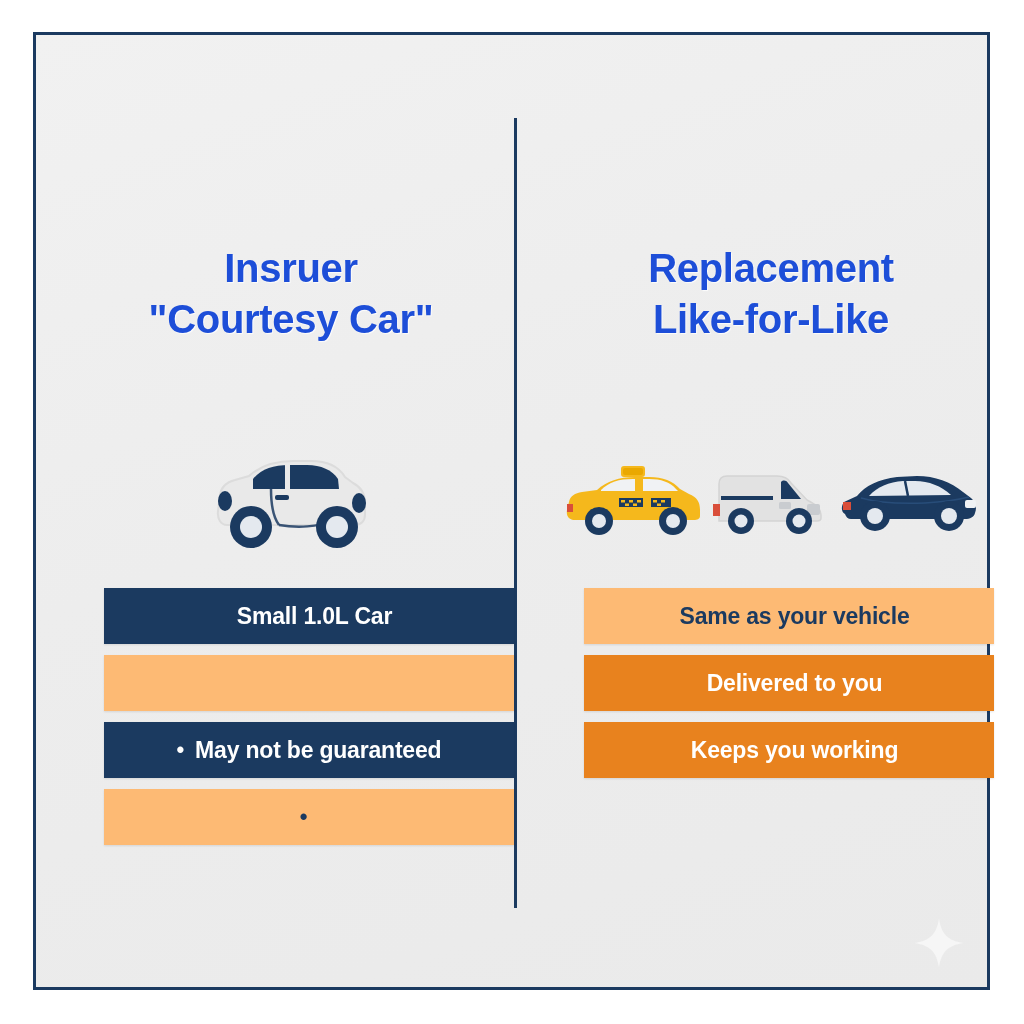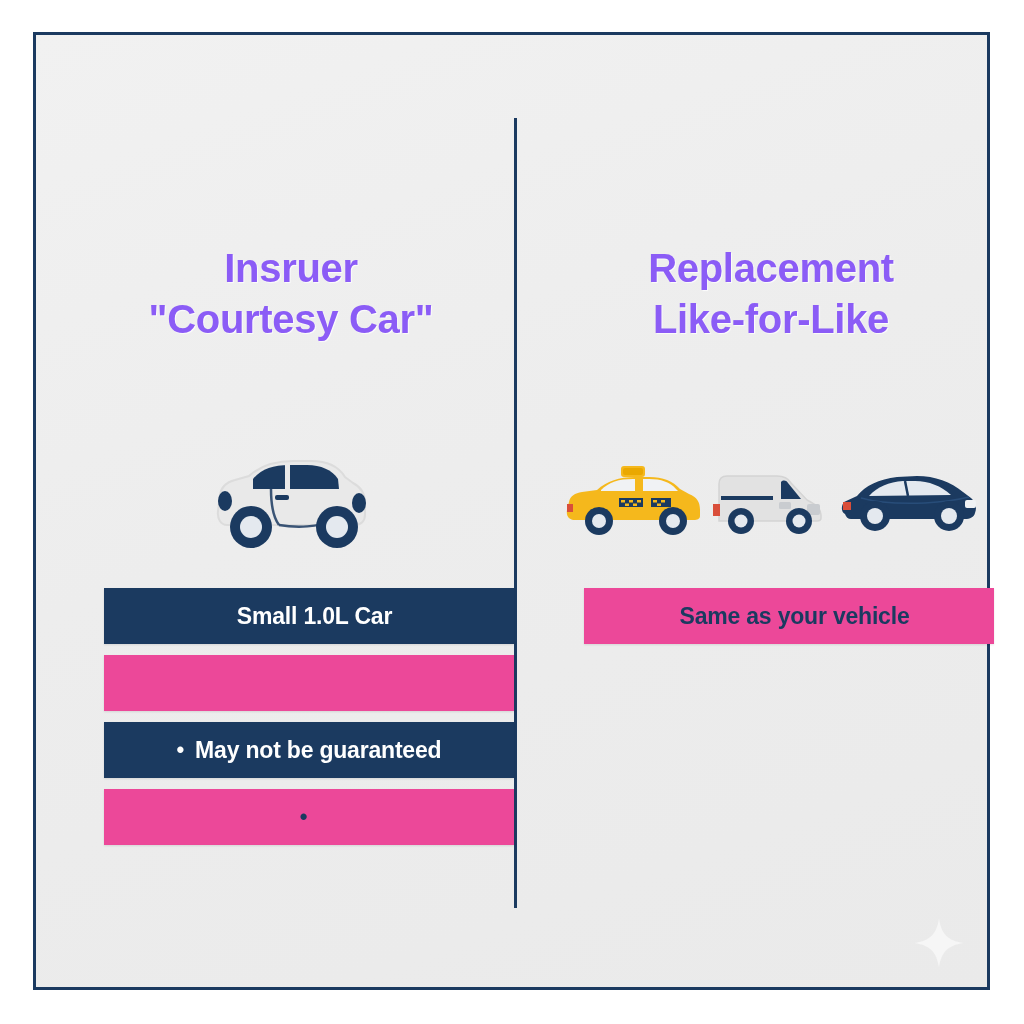--- a/index.html
+++ b/index.html
@@ -61,21 +61,21 @@
     width: 446px;
   }
   .column.left  { left: 32px; }
   .column.right { left: 512px; }
 
   .heading {
     position: absolute;
     top: 208px;
     width: 100%;
     text-align: center;
-    color: #8b5cf6;
+    color: #1d4ed8;
     font-size: 40px;
     font-weight: bold;
     line-height: 1.28;
     letter-spacing: -0.3px;
     text-shadow: 1px 1px 1px rgba(255,255,255,0.85);
   }
 
   
   .illustration {
     position: absolute;
@@ -101,21 +101,21 @@
     display: flex;
     align-items: center;
     justify-content: center;
     font-size: 23px;
     font-weight: bold;
     letter-spacing: -0.2px;
     box-shadow: 0 1px 2px rgba(0,0,0,0.10);
   }
   .bar.navy   { background: #1B3A60; color: #ffffff; }
   .bar.orange { background: #E8821E; color: #ffffff; }
-  .bar.grey   { background: #ec4899; color: #1B3A60; }
+  .bar.grey   { background: #fdba74; color: #1B3A60; }
   .bar .bullet {
     margin-right: 11px;
     font-size: 22px;
     line-height: 1;
   }
 
   
   .sparkle {
     position: absolute;
     right: 22px;
@@ -244,20 +244,28 @@
           <circle cx="110" cy="58" r="15" fill="#1B3A60"></circle>
           <circle cx="110" cy="58" r="8" fill="#E4E9EF"></circle>
         </svg>
       </div>
 
       <div class="bars">
         <div class="bar grey">
           <span class="bullet"></span>
           <span>Same as your vehicle</span>
         </div>
+        <div class="bar orange">
+          <span class="bullet"></span>
+          <span>Delivered to you</span>
+        </div>
+        <div class="bar orange">
+          <span class="bullet"></span>
+          <span>Keeps you working</span>
+        </div>
       </div>
     </div>
 
     <svg class="sparkle" viewBox="0 0 60 60">
       <path d="M30 2 C33 20 40 27 58 30 C40 33 33 40 30 58 C27 40 20 33 2 30 C20 27 27 20 30 2 Z" fill="#FAFAFA"></path>
     </svg>
 
   </div>
 </div>
 

